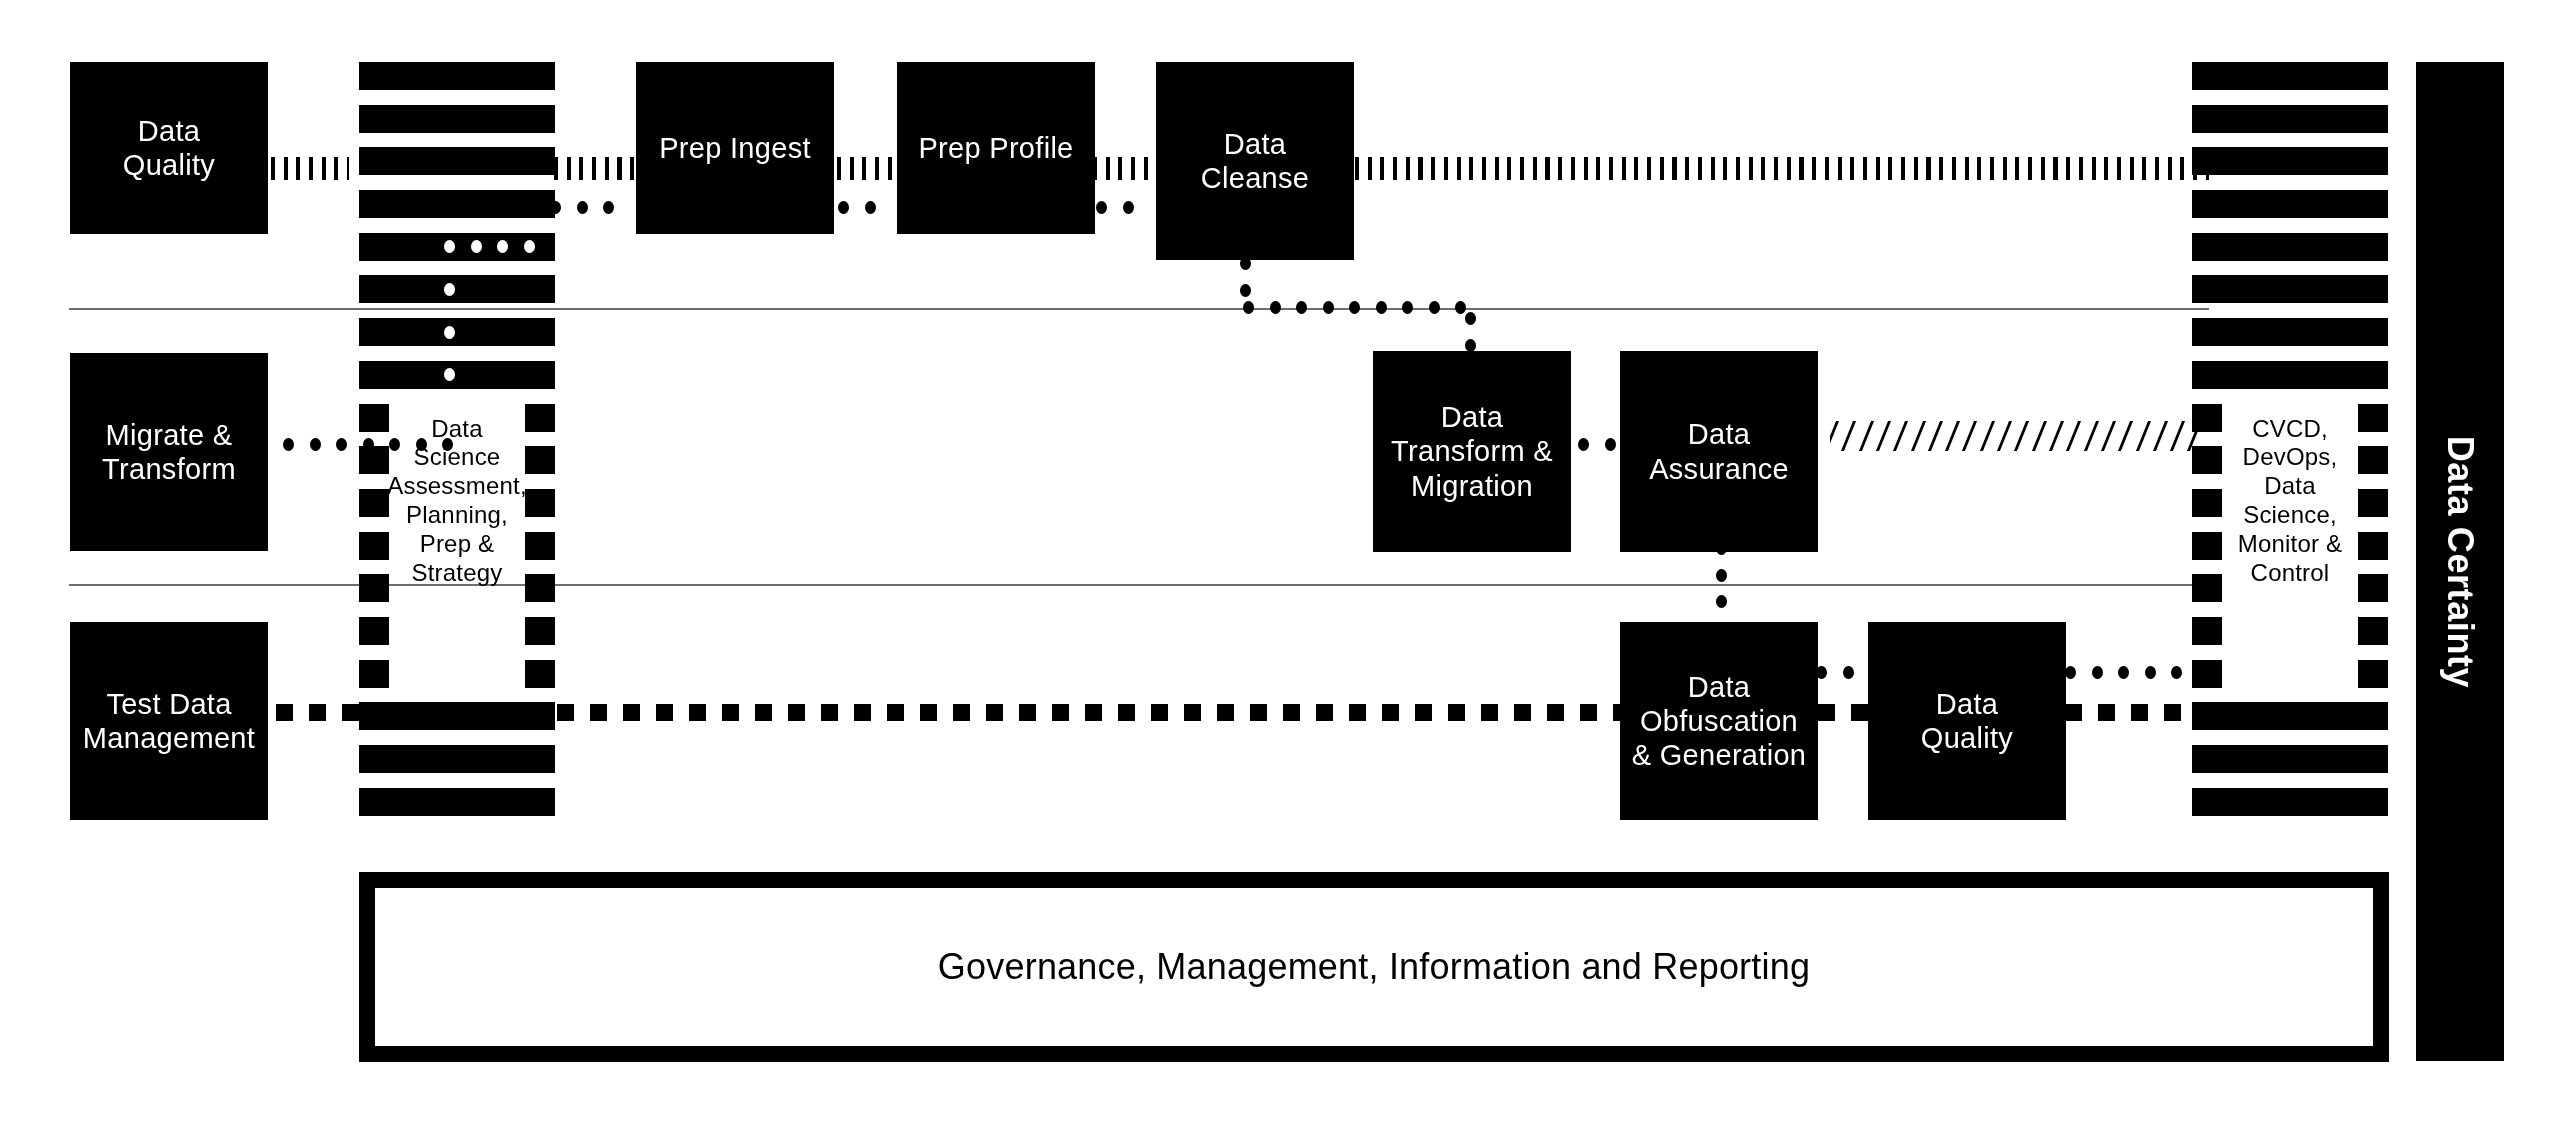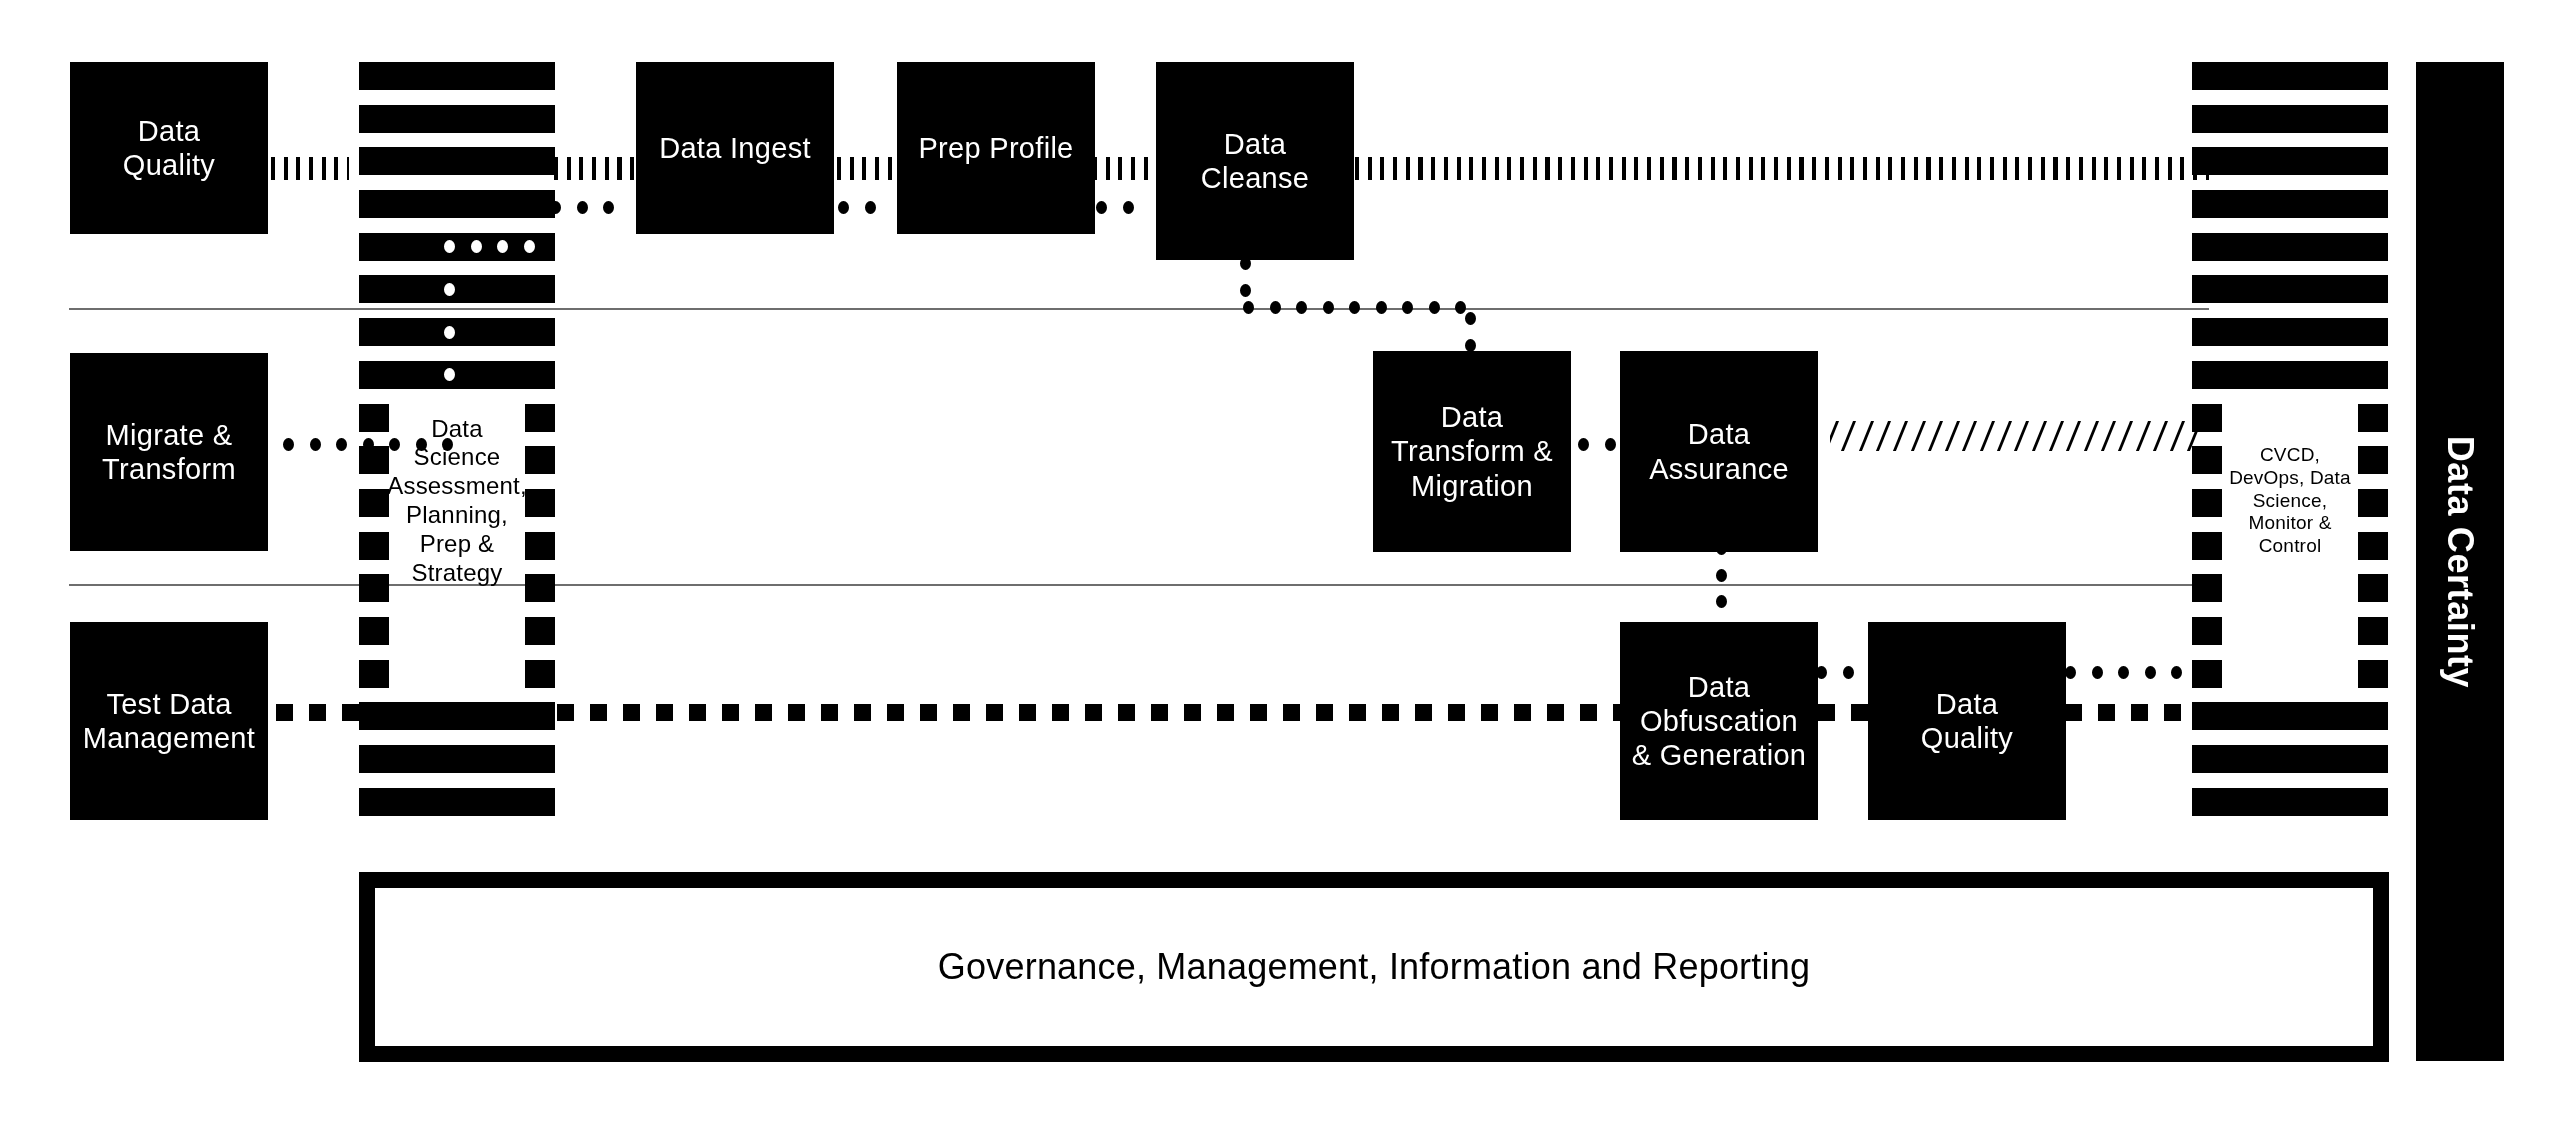--- a/index.html
+++ b/index.html
@@ -354,29 +354,29 @@
         <span class="r"></span>
       </div>
       <div class="bar" style="top: 299px; height: 28px;"></div>
       <div class="bar" style="top: 256px; height: 28px;"></div>
       <div class="bar" style="top: 213px; height: 28px;"></div>
       <div class="bar" style="top: 171px; height: 28px;"></div>
       <div class="bar" style="top: 128px; height: 28px;"></div>
       <div class="bar" style="top: 85px; height: 28px;"></div>
       <div class="bar" style="top: 43px; height: 28px;"></div>
       <div class="bar" style="top: 0px; height: 28px;"></div>
-    <div class="stripe-text" id="rightcol-text" style="top:333px;height:212px;font-size:19px;">CVCD, DevOps, Data Science, Monitor &amp; Control</div>
+    <div class="stripe-text" id="rightcol-text" style="top:333px;height:212px;font-size:24px;">CVCD, DevOps, Data Science, Monitor &amp; Control</div>
   </div>
 
   <div class="box" style="left:70px;top:62px;width:198px;height:172px;font-size:29px;">
     <span class="lbl">Data<br>Quality</span>
   </div>
 
   <div class="box" style="left:636px;top:62px;width:198px;height:172px;font-size:29px;">
-    <span class="lbl">Data Ingest</span>
+    <span class="lbl">Prep Ingest</span>
   </div>
 
   <div class="box" style="left:897px;top:62px;width:198px;height:172px;font-size:29px;">
     <span class="lbl">Prep Profile</span>
   </div>
 
   <div class="box" style="left:1156px;top:62px;width:198px;height:198px;font-size:29px;">
     <span class="lbl">Data<br>Cleanse</span>
   </div>
 

